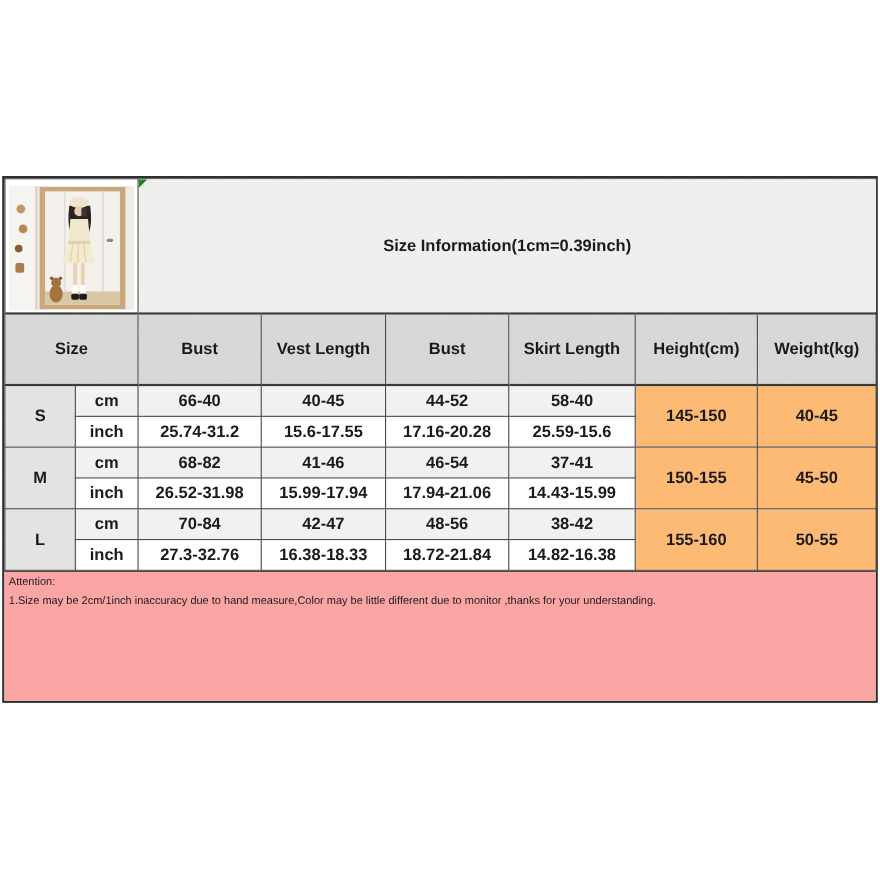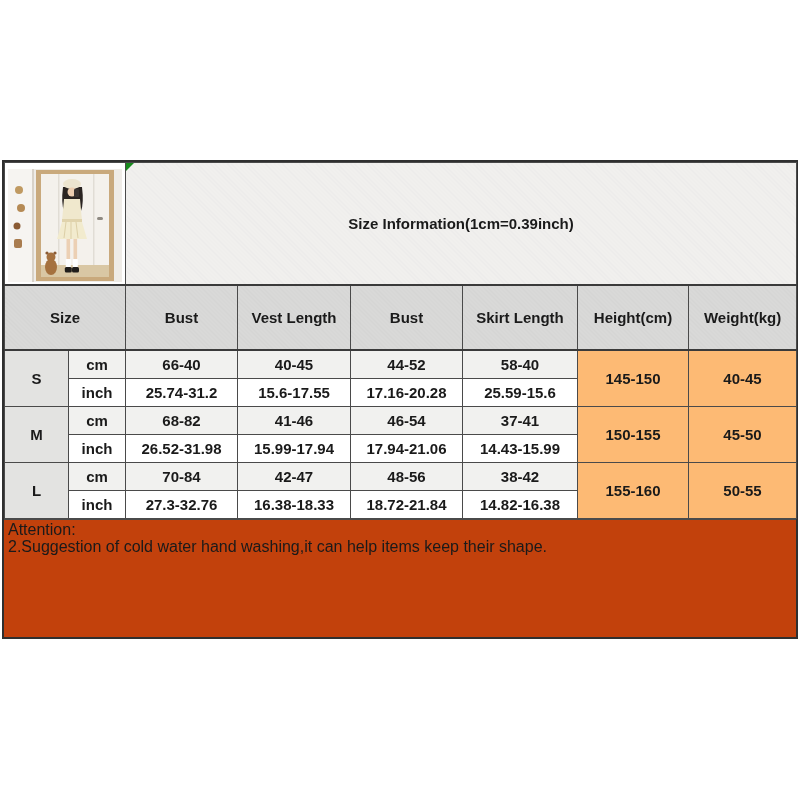--- a/index.html
+++ b/index.html
@@ -58,24 +58,24 @@
   }
   .data-row td { height: 27px; }
   .size-cell { background: #e3e3e1; }
   .cm-row .unit-cell, .cm-row .val { background: #f1f1ef; }
   .inch-row .unit-cell, .inch-row .val { background: #ffffff; }
   .hw { background: #fdba74; }
   .attention {
     border-top: 1px solid #4a4a4a;
     min-height: 99px;
     padding: 2px 6px 16px 4px;
-    font-size: 16px;
+    font-size: 10px;
     line-height: 16.5px;
     font-weight: 400;
-    background: #c2410c;
+    background: #fca5a5;
   }
   .attention .just { text-align: justify; }
   .photo-box { display: block; margin: 4px auto 0 auto; }
 </style>
 </head>
 <body>
 
 <div class="page">
   <div class="chart-wrapper">
     <table class="size-table">
@@ -192,16 +192,16 @@
         <td class="val">27.3-32.76</td>
         <td class="val">16.38-18.33</td>
         <td class="val">18.72-21.84</td>
         <td class="val">14.82-16.38</td>
       </tr>
     </tbody>
       </table>
 
     <div class="attention">
       <div>Attention:</div>
-      <div>2.Suggestion of cold water hand washing,it can help items keep their shape.</div>
+      <div class="just">1.Size may be 2cm/1inch inaccuracy due to hand measure,Color may be little different due to monitor ,thanks for your understanding.</div>
     </div>
   </div>
 </div>
 
 </body></html>

